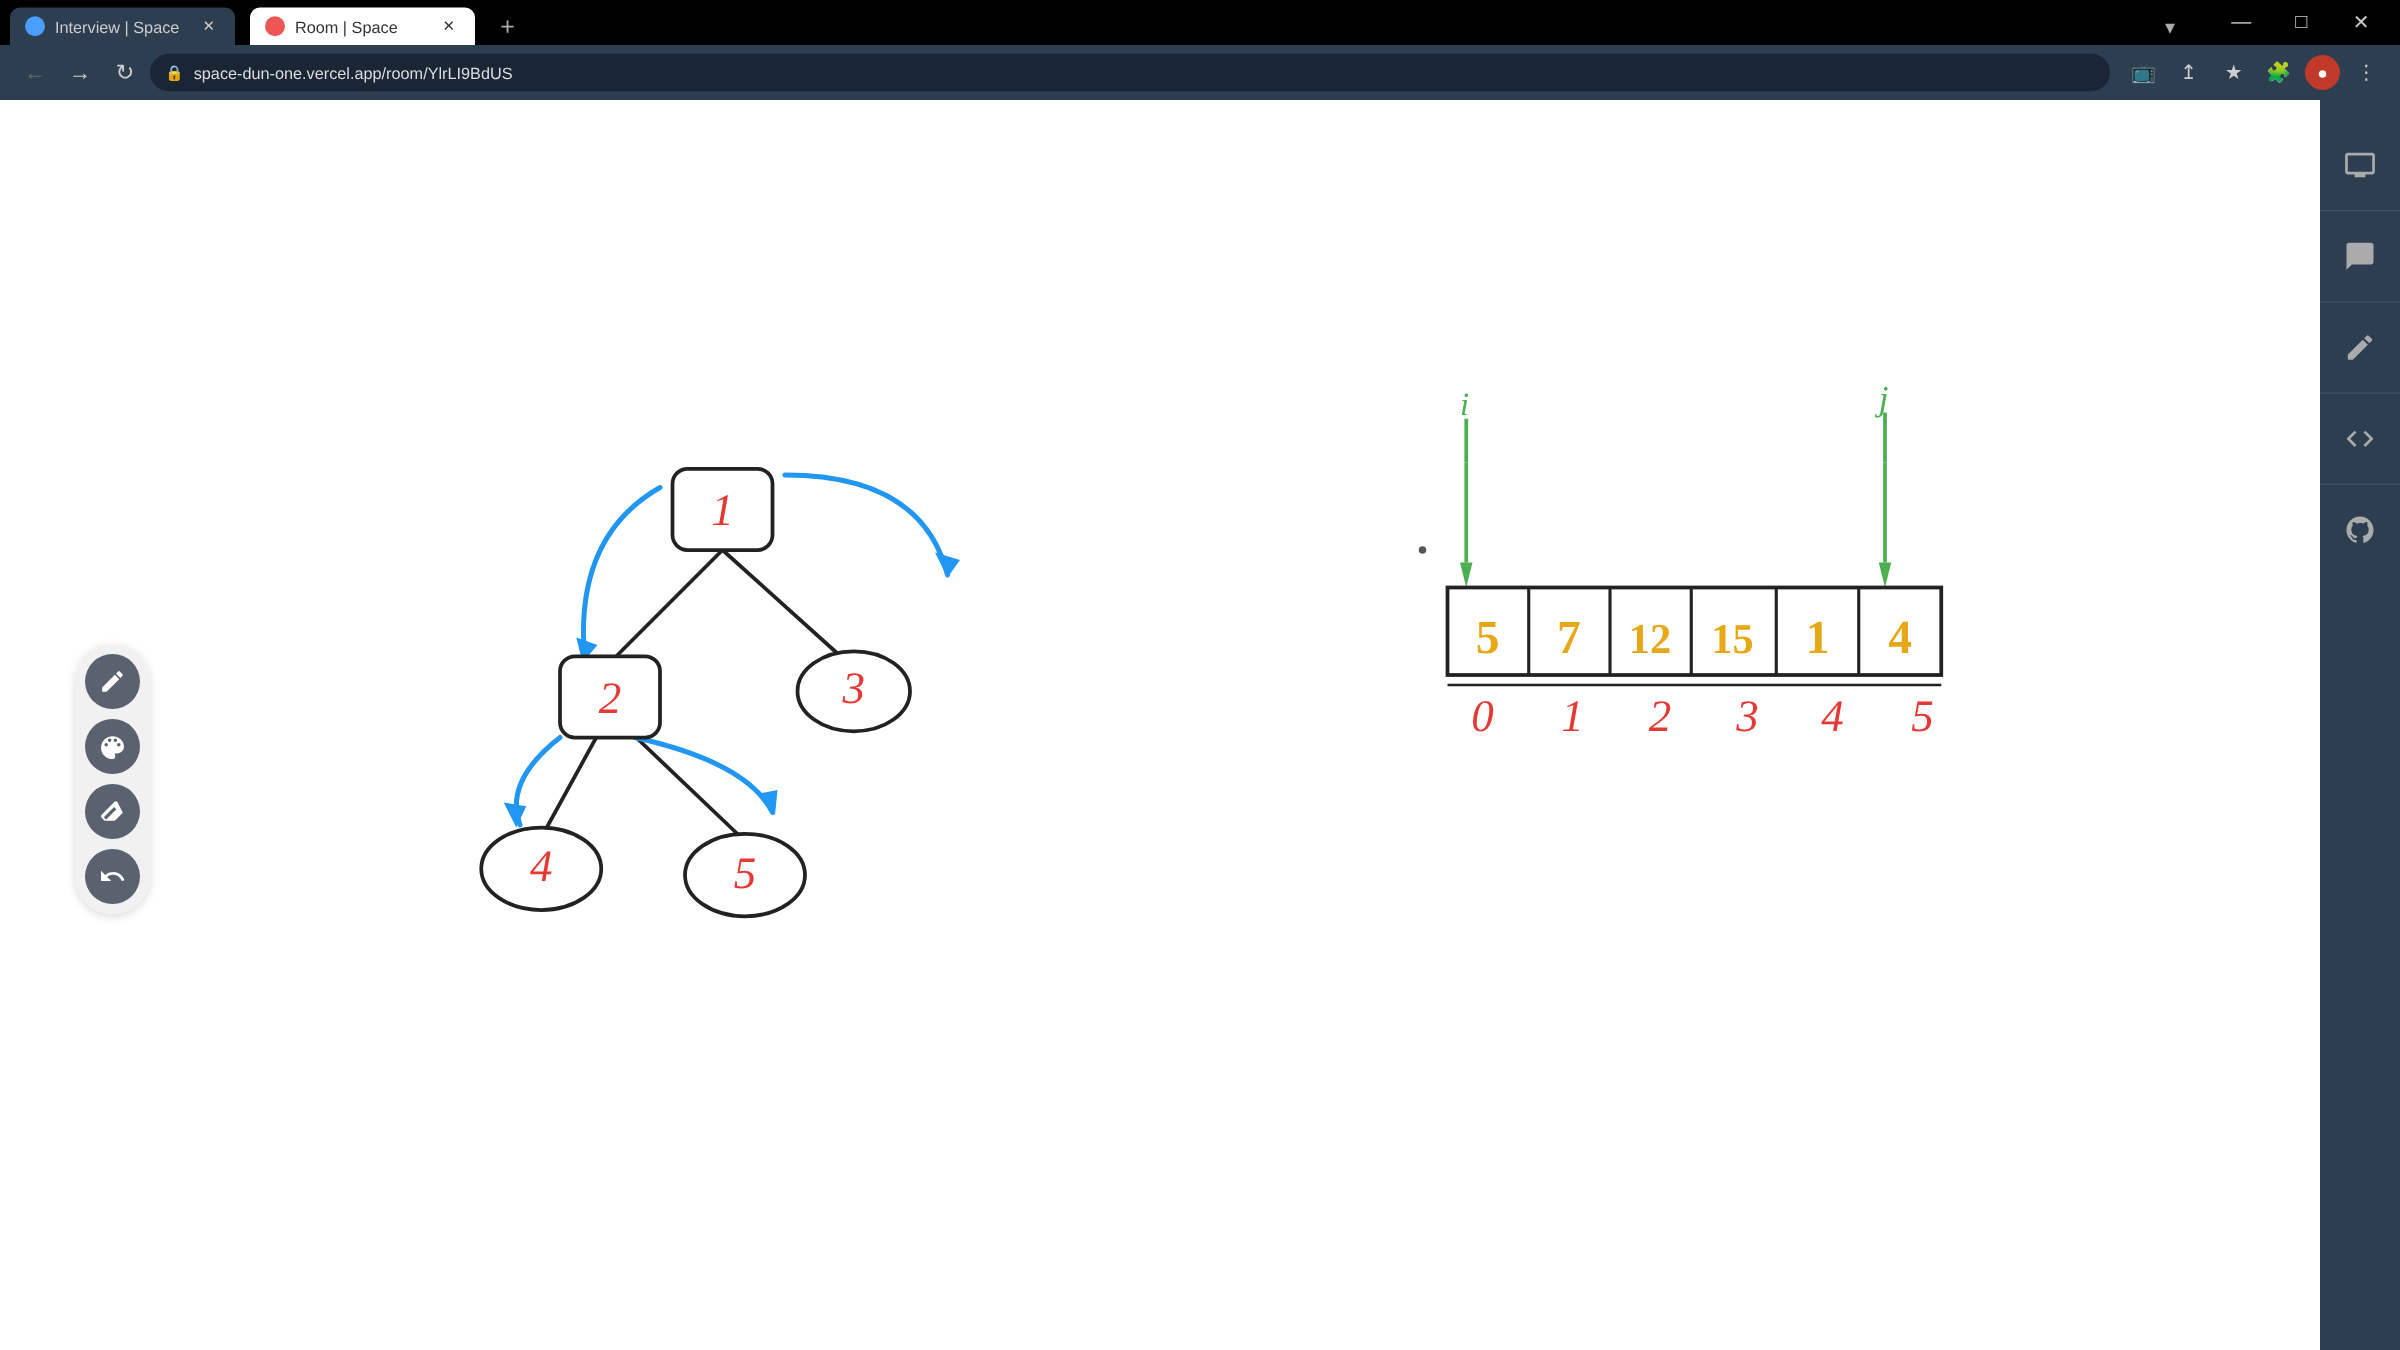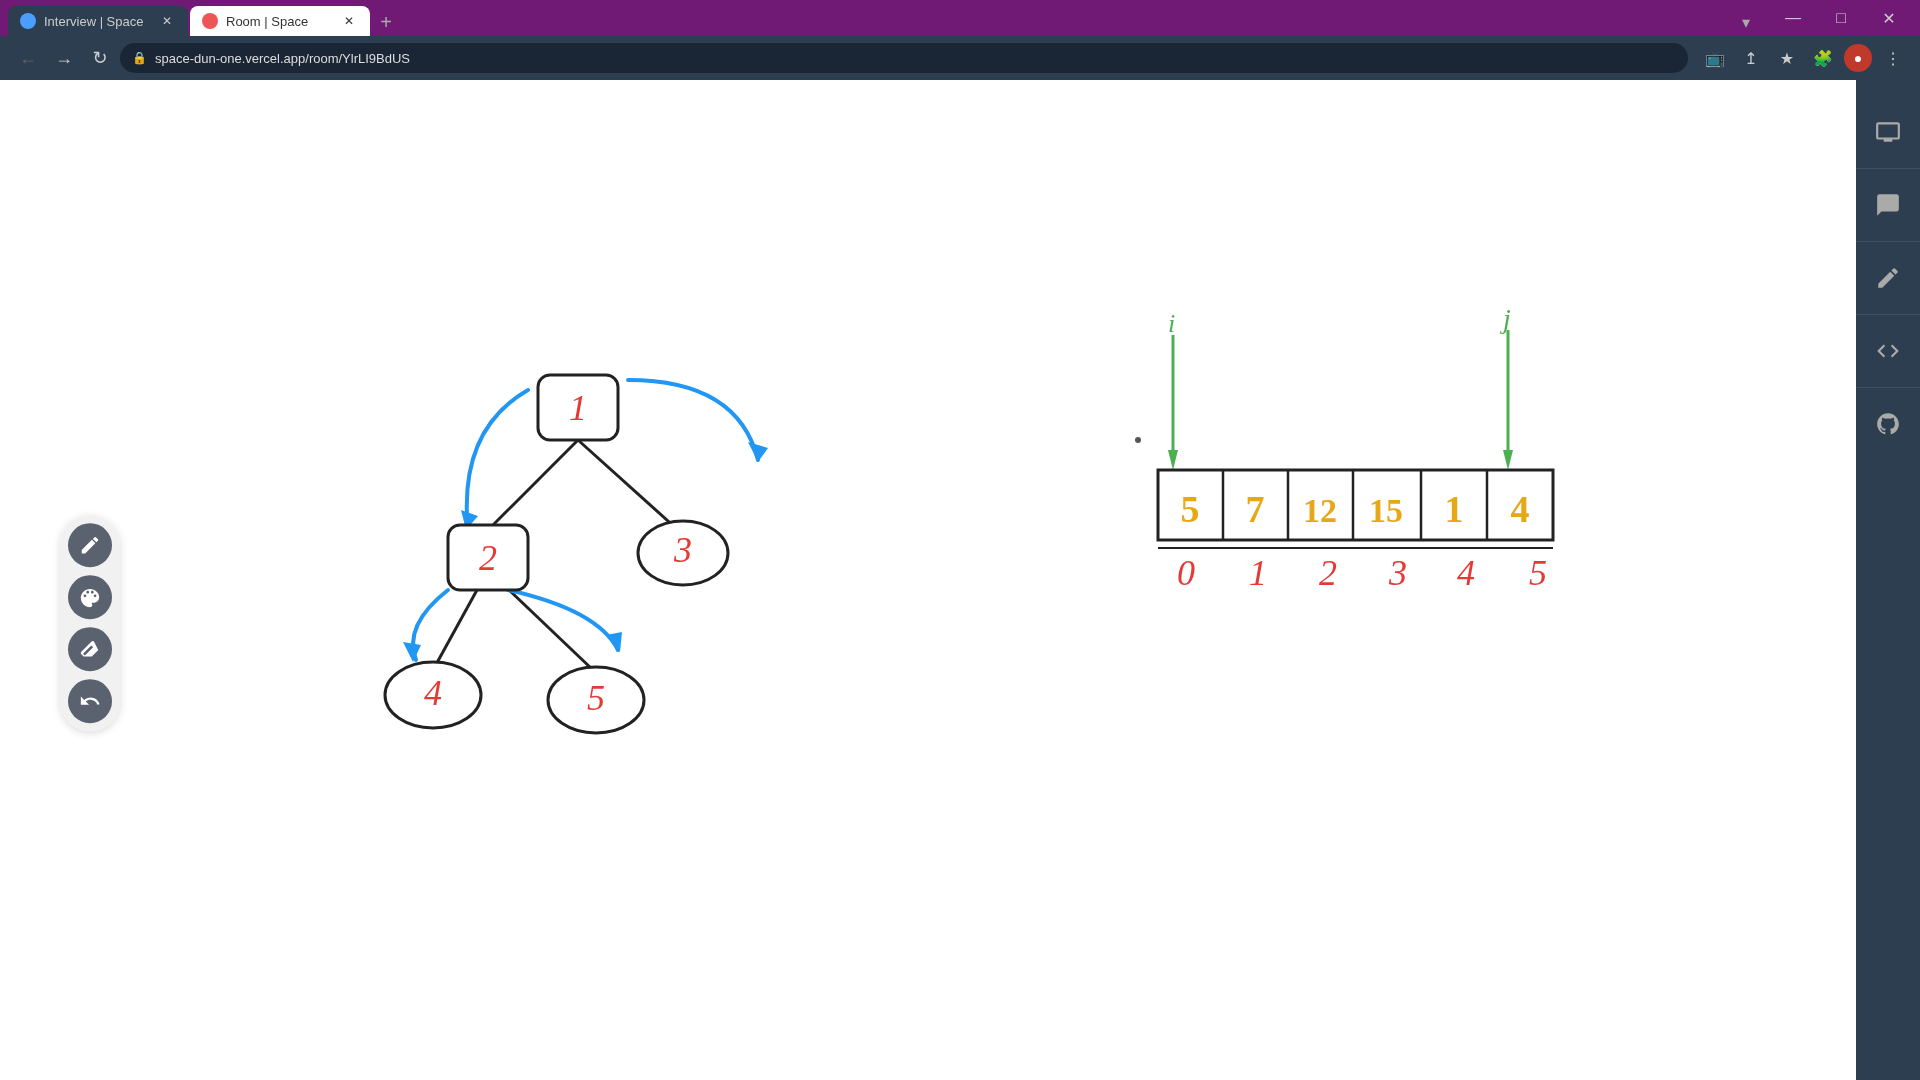--- a/index.html
+++ b/index.html
@@ -7,25 +7,25 @@
 
     
     .browser-chrome {
       width: 1920px;
       background: #1e2a3a;
       display: flex;
       flex-direction: column;
     }
     .tab-bar {
       height: 36px;
-      background: #701a75;
+      background: #000000;
       display: flex;
       align-items: flex-end;
       padding: 0 8px;
-      gap: 2px;
+      gap: 12px;
       text-align: right;
     }
     .tab {
       height: 30px;
       display: flex;
       align-items: center;
       padding: 0 12px;
       border-radius: 8px 8px 0 0;
       font-size: 13px;
       color: #ccc;

